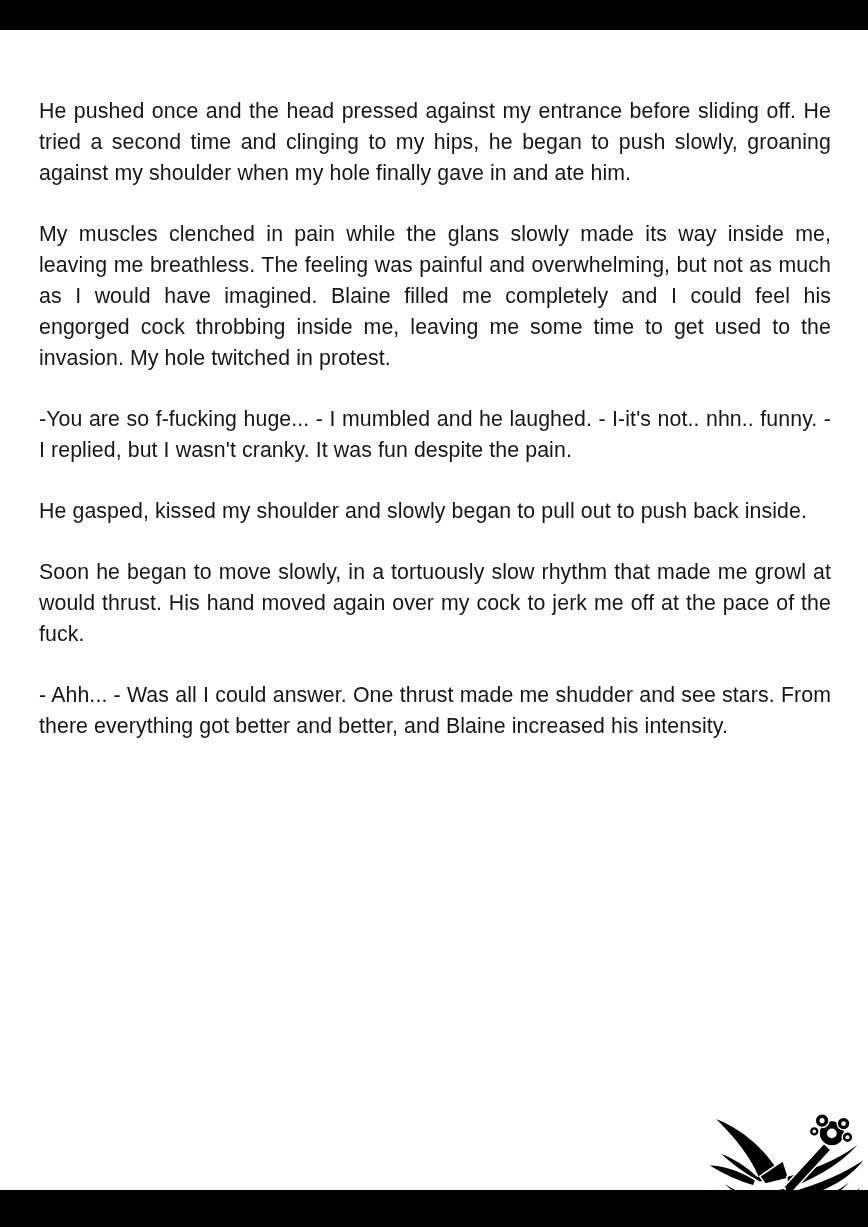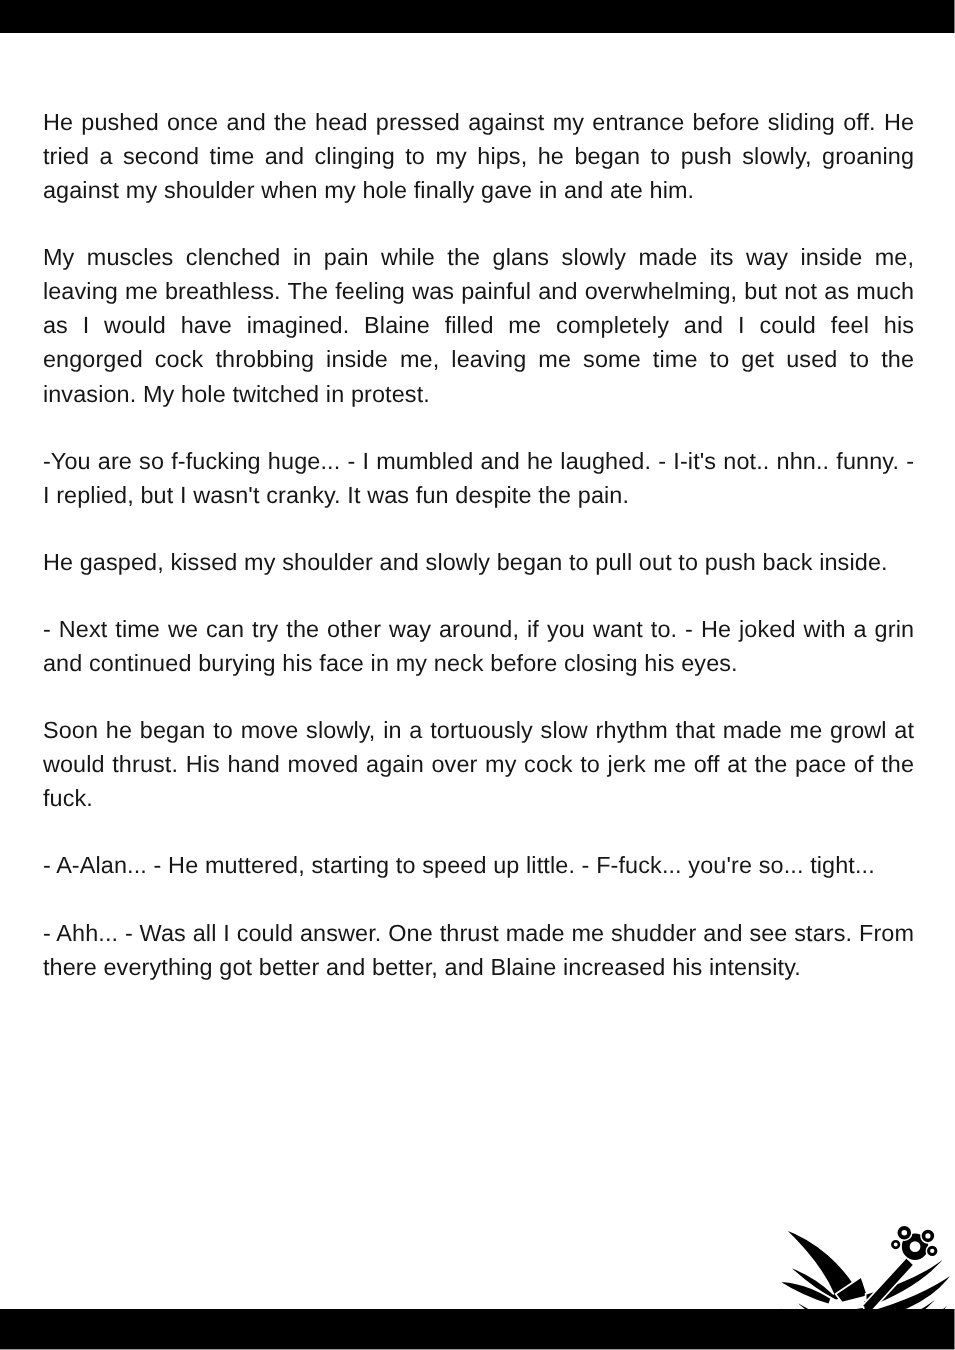--- a/index.html
+++ b/index.html
@@ -52,23 +52,21 @@
 
 <div class="page">
 
   <div class="bar top"></div>
 
   <div class="content">
     <p>He pushed once and the head pressed against my entrance before sliding off. He tried a second time and clinging to my hips, he began to push slowly, groaning against my shoulder when my hole finally gave in and ate him.</p>
     <p>My muscles clenched in pain while the glans slowly made its way inside me, leaving me breathless. The feeling was painful and overwhelming, but not as much as I would have imagined. Blaine filled me completely and I could feel his engorged cock throbbing inside me, leaving me some time to get used to the invasion. My hole twitched in protest.</p>
     <p>-You are so f-fucking huge... - I mumbled and he laughed. - I-it's not.. nhn.. funny. - I replied, but I wasn't cranky. It was fun despite the pain.</p>
     <p>He gasped, kissed my shoulder and slowly began to pull out to push back inside.</p>
-    <p>- Next time we can try the other way around, if you want to. - He joked with a grin and continued burying his face in my neck before closing his eyes.</p>
     <p>Soon he began to move slowly, in a tortuously slow rhythm that made me growl at would thrust. His hand moved again over my cock to jerk me off at the pace of the fuck.</p>
-    <p>- A-Alan... - He muttered, starting to speed up little. - F-fuck... you're so... tight...</p>
     <p>- Ahh... - Was all I could answer. One thrust made me shudder and see stars. From there everything got better and better, and Blaine increased his intensity.</p>
   </div>
 
   <svg class="logo" viewBox="0 0 170 115" xmlns="http://www.w3.org/2000/svg" aria-hidden="true">
 
     <g fill="#000000" stroke="#ffffff" stroke-width="1.6" stroke-linejoin="round">
       <path d="M84,68 C68,38 42,16 12,5 C34,26 50,47 58,66 C48,56 32,46 16,40 C32,55 48,66 60,72 Z"></path>
       <path d="M56,70 C40,60 22,54 6,54 C22,64 40,72 54,76 Z"></path>
       <path d="M60,66 L84,50 L90,68 L66,74 Z"></path>
 

